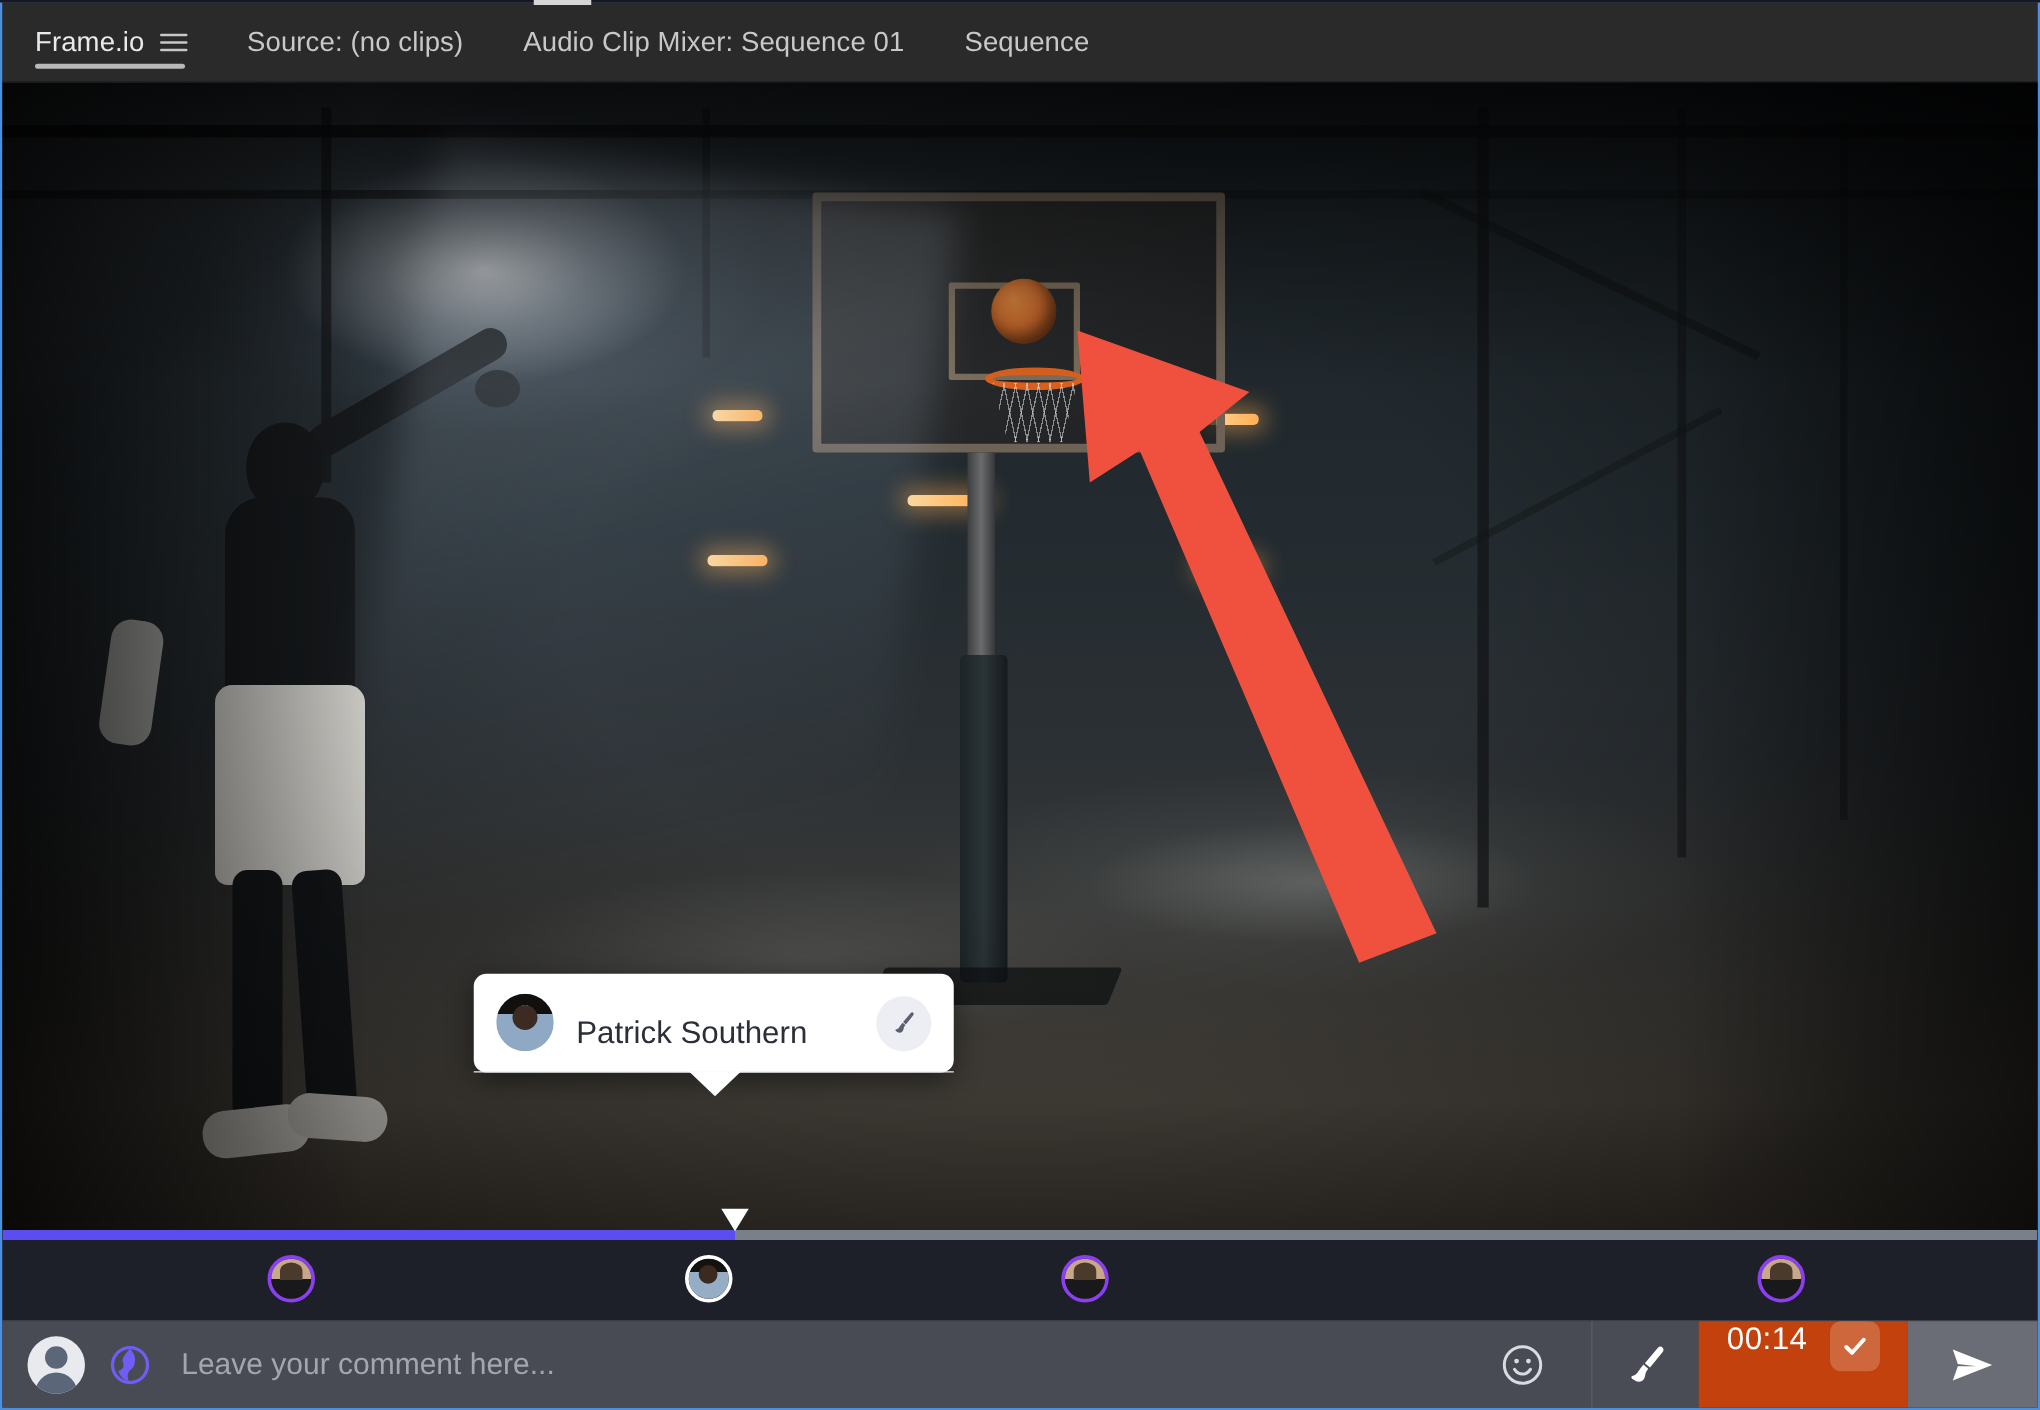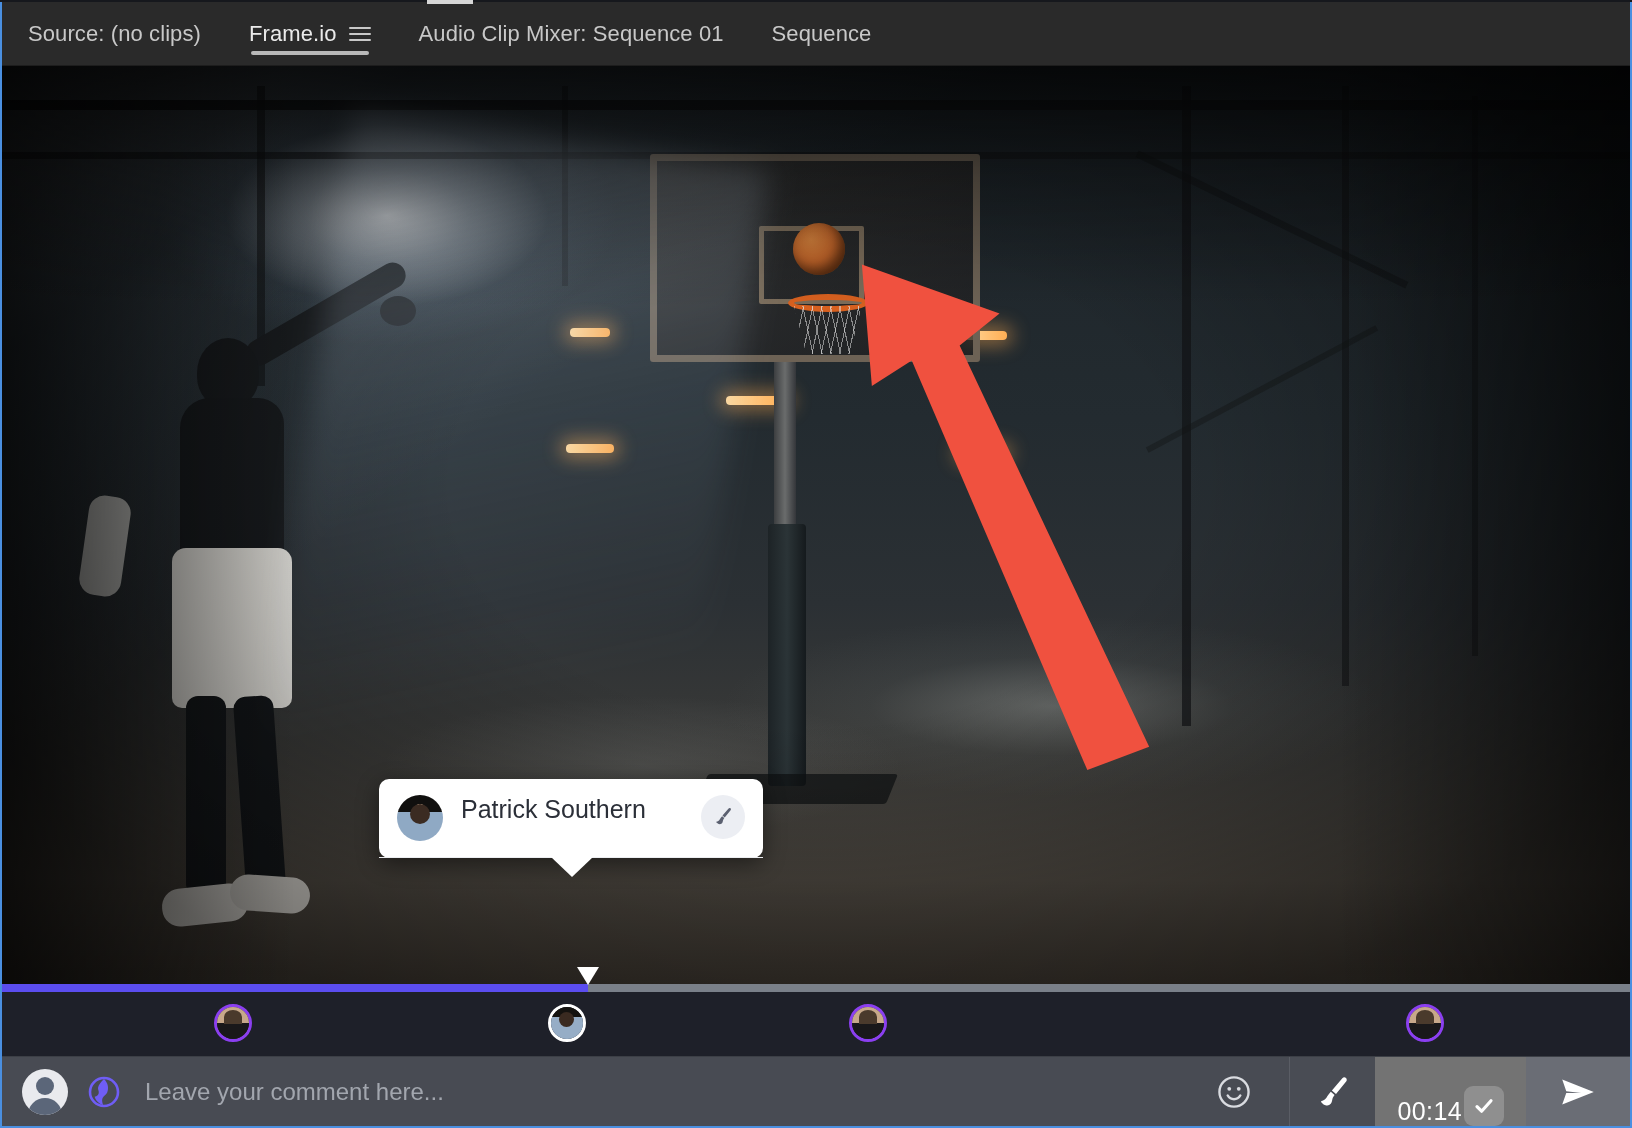--- a/index.html
+++ b/index.html
@@ -179,21 +179,21 @@
     background:#ffffff; border-radius:10px;
     box-shadow:0 6px 22px rgba(0,0,0,.45);
     z-index:20;
   }
   #comment-card::after{
     content:""; position:absolute; left:172px; bottom:-19px;
     border-left:21px solid transparent; border-right:21px solid transparent;
     border-top:20px solid #ffffff;
   }
   #cc-head{
-    display:flex; align-items:flex-start; gap:18px;
+    display:flex; align-items:flex-end; gap:18px;
     padding:16px 18px; border-bottom:1px solid #eceef1;
   }
   #cc-avatar{
     width:46px; height:46px; border-radius:50%; flex:0 0 46px;
     background:
       radial-gradient(circle at 50% 30%, #e6c7a8 0 12%, rgba(0,0,0,0) 13%),
       linear-gradient(to bottom,#11100f 0 36%, #8fa9c4 36% 100%);
     overflow:hidden; position:relative;
   }
   #cc-avatar::after{
@@ -283,52 +283,52 @@
     font-size:24px; color:#c9ccd2;
   }
   #comp-input::placeholder{ color:#a2a6ae; }
   .comp-btn{
     width:94px; display:flex; align-items:center; justify-content:center;
     cursor:pointer;
   }
   #btn-emoji{ width:110px; }
   #btn-brush{ width:86px; background:#494c54; border-left:1px solid #5a5d65; }
   #btn-timestamp{
-    background:#737373; display:flex; align-items:flex-end; justify-content:center;
-    gap:2px; padding:0 22px; cursor:pointer; min-width:150px;
+    background:#c2410c; display:flex; align-items:flex-start; justify-content:center;
+    gap:18px; padding:0 22px; cursor:pointer; min-width:150px;
   }
   #ts-label{ color:#fff; font-size:25px; letter-spacing:.4px; }
   #ts-check{
     width:40px; height:40px; border-radius:9px;
     background:rgba(255,255,255,.20);
     display:flex; align-items:center; justify-content:center;
   }
   #btn-send{ width:104px; background:#6a6d75; }
 </style>
 </head>
 <body>
 
 <div id="app">
 
   <div id="top-nub"></div>
 
   <div id="tabbar">
-
-    <div class="tab">
-      <span>Source: (no clips)</span>
-    </div>
 
     <div class="tab active">
       <span>Frame.io</span>
       <span class="hamburger">
         <i></i>
           <i></i>
           <i></i>
       </span>
       <span class="tab-underline"></span>
+    </div>
+
+    <div class="tab">
+      <span>Source: (no clips)</span>
     </div>
 
 
     <div class="tab">
       <span>Audio Clip Mixer: Sequence 01</span>
     </div>
 
     <div class="tab">
       <span>Sequence</span>
     </div>

